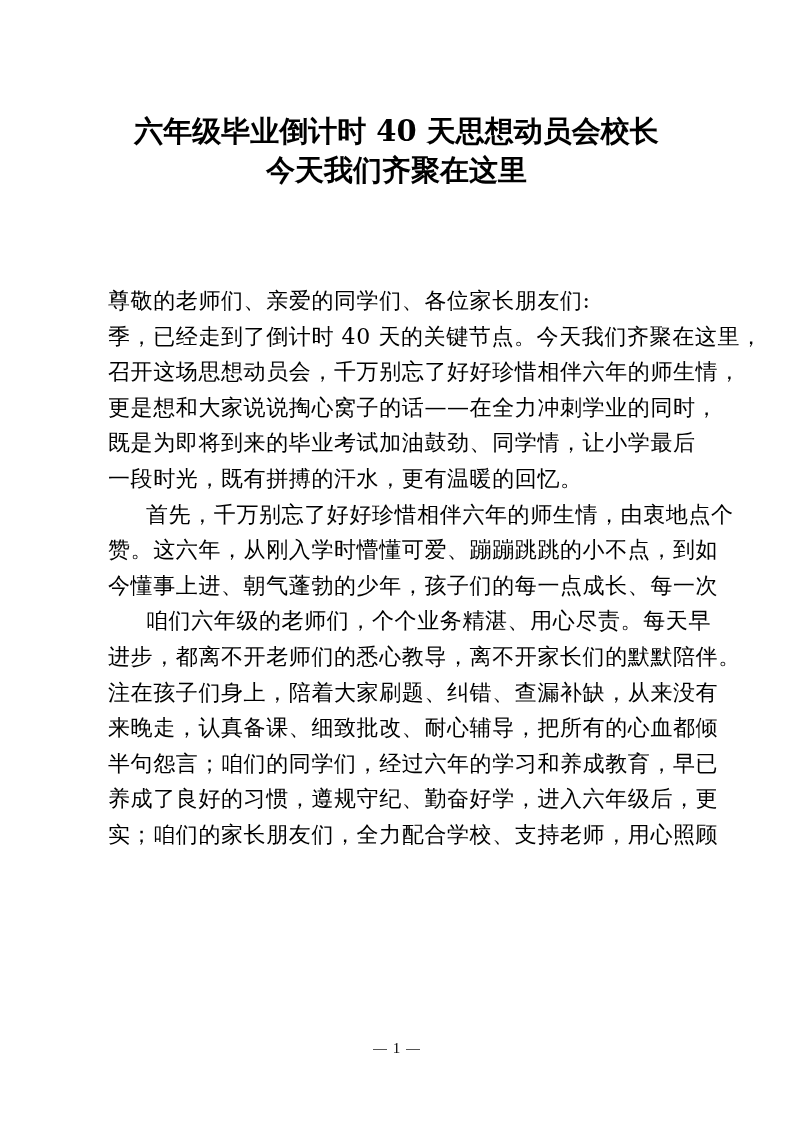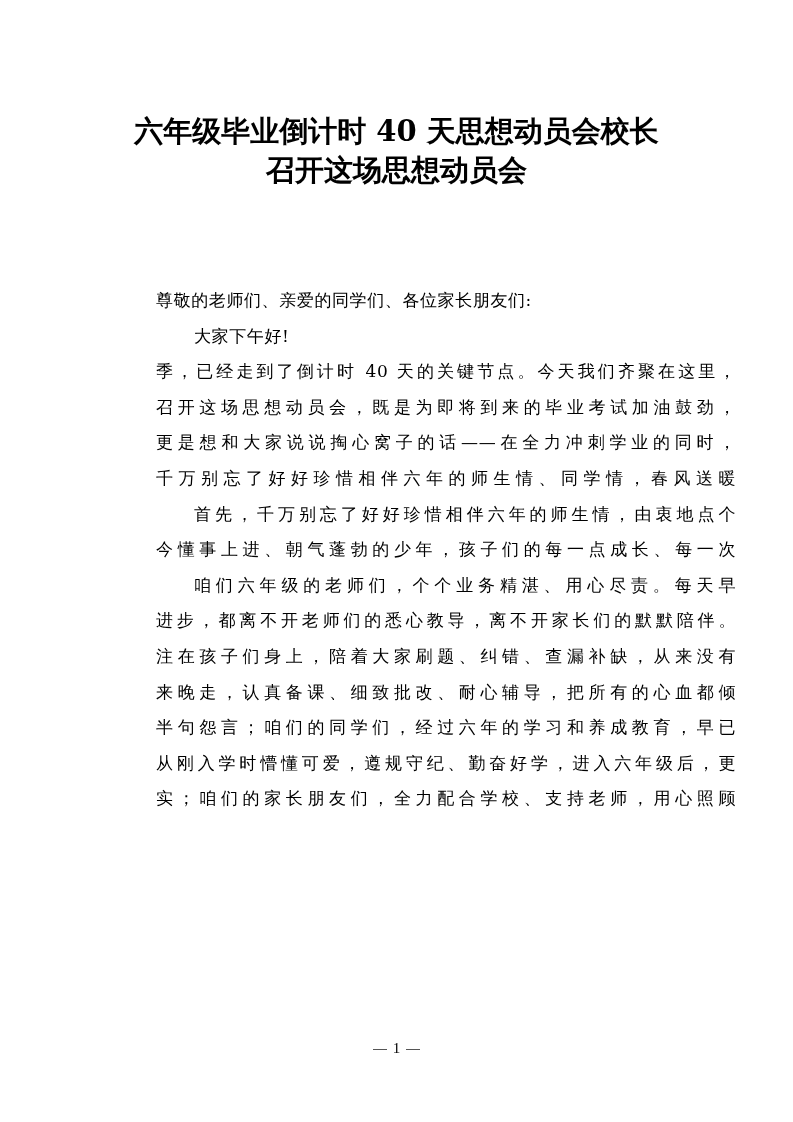--- a/index.html
+++ b/index.html
@@ -38,24 +38,23 @@
     .title .tline {
       display: block;
       white-space: nowrap;
     }
     .body {
       position: absolute;
       left: 108px;
       top: 283px;
       width: 580px;
       font-family: "DejaVu Serif", "Liberation Serif", serif;
-      font-size: 17px;
+      font-size: 22px;
       line-height: 35.6px;
       letter-spacing: 0.6px;
-      margin-left: 48px;
     }
     .line {
       display: block;
       white-space: nowrap;
       height: 35.6px;
       text-align: justify;
       text-align-last: justify;
     }
     .line.last {
       text-align: left;
@@ -83,41 +82,42 @@
       margin: 0 6px;
     }
   </style>
 </head>
 <body>
 
 <div class="page">
 
   <h1 class="title">
     <span class="tline">六年级毕业倒计时 40 天思想动员会校长</span>
-    <span class="tline">召开这场思想动员会</span>
+    <span class="tline">今天我们齐聚在这里</span>
   </h1>
 
   <div class="body">
     <span class="line last">尊敬的老师们、亲爱的同学们、各位家长朋友们:</span>
-    <span class="line last indent">大家下午好!</span>
 
     <span class="line">季，已经走到了倒计时 40 天的关键节点。今天我们齐聚在这里，</span>
-    <span class="line">召开这场思想动员会，既是为即将到来的毕业考试加油鼓劲，</span>
+    <span class="line">召开这场思想动员会，千万别忘了好好珍惜相伴六年的师生情，</span>
     <span class="line">更是想和大家说说掏心窝子的话——在全力冲刺学业的同时，</span>
-    <span class="line">千万别忘了好好珍惜相伴六年的师生情、同学情，春风送暖</span>
+    <span class="line">既是为即将到来的毕业考试加油鼓劲、同学情，让小学最后</span>
+    <span class="line last">一段时光，既有拼搏的汗水，更有温暖的回忆。</span>
 
     <span class="line indent">首先，千万别忘了好好珍惜相伴六年的师生情，由衷地点个</span>
+    <span class="line">赞。这六年，从刚入学时懵懂可爱、蹦蹦跳跳的小不点，到如</span>
     <span class="line">今懂事上进、朝气蓬勃的少年，孩子们的每一点成长、每一次</span>
     <span class="line indent">咱们六年级的老师们，个个业务精湛、用心尽责。每天早</span>
 
     <span class="line">进步，都离不开老师们的悉心教导，离不开家长们的默默陪伴。</span>
     <span class="line">注在孩子们身上，陪着大家刷题、纠错、查漏补缺，从来没有</span>
     <span class="line">来晚走，认真备课、细致批改、耐心辅导，把所有的心血都倾</span>
     <span class="line">半句怨言；咱们的同学们，经过六年的学习和养成教育，早已</span>
-    <span class="line">从刚入学时懵懂可爱，遵规守纪、勤奋好学，进入六年级后，更</span>
+    <span class="line">养成了良好的习惯，遵规守纪、勤奋好学，进入六年级后，更</span>
     <span class="line">实；咱们的家长朋友们，全力配合学校、支持老师，用心照顾</span>
   </div>
 
   <div class="page-number">
     <span class="dash"></span><span>1</span><span class="dash"></span>
   </div>
 
 </div>
 
 </body></html>

